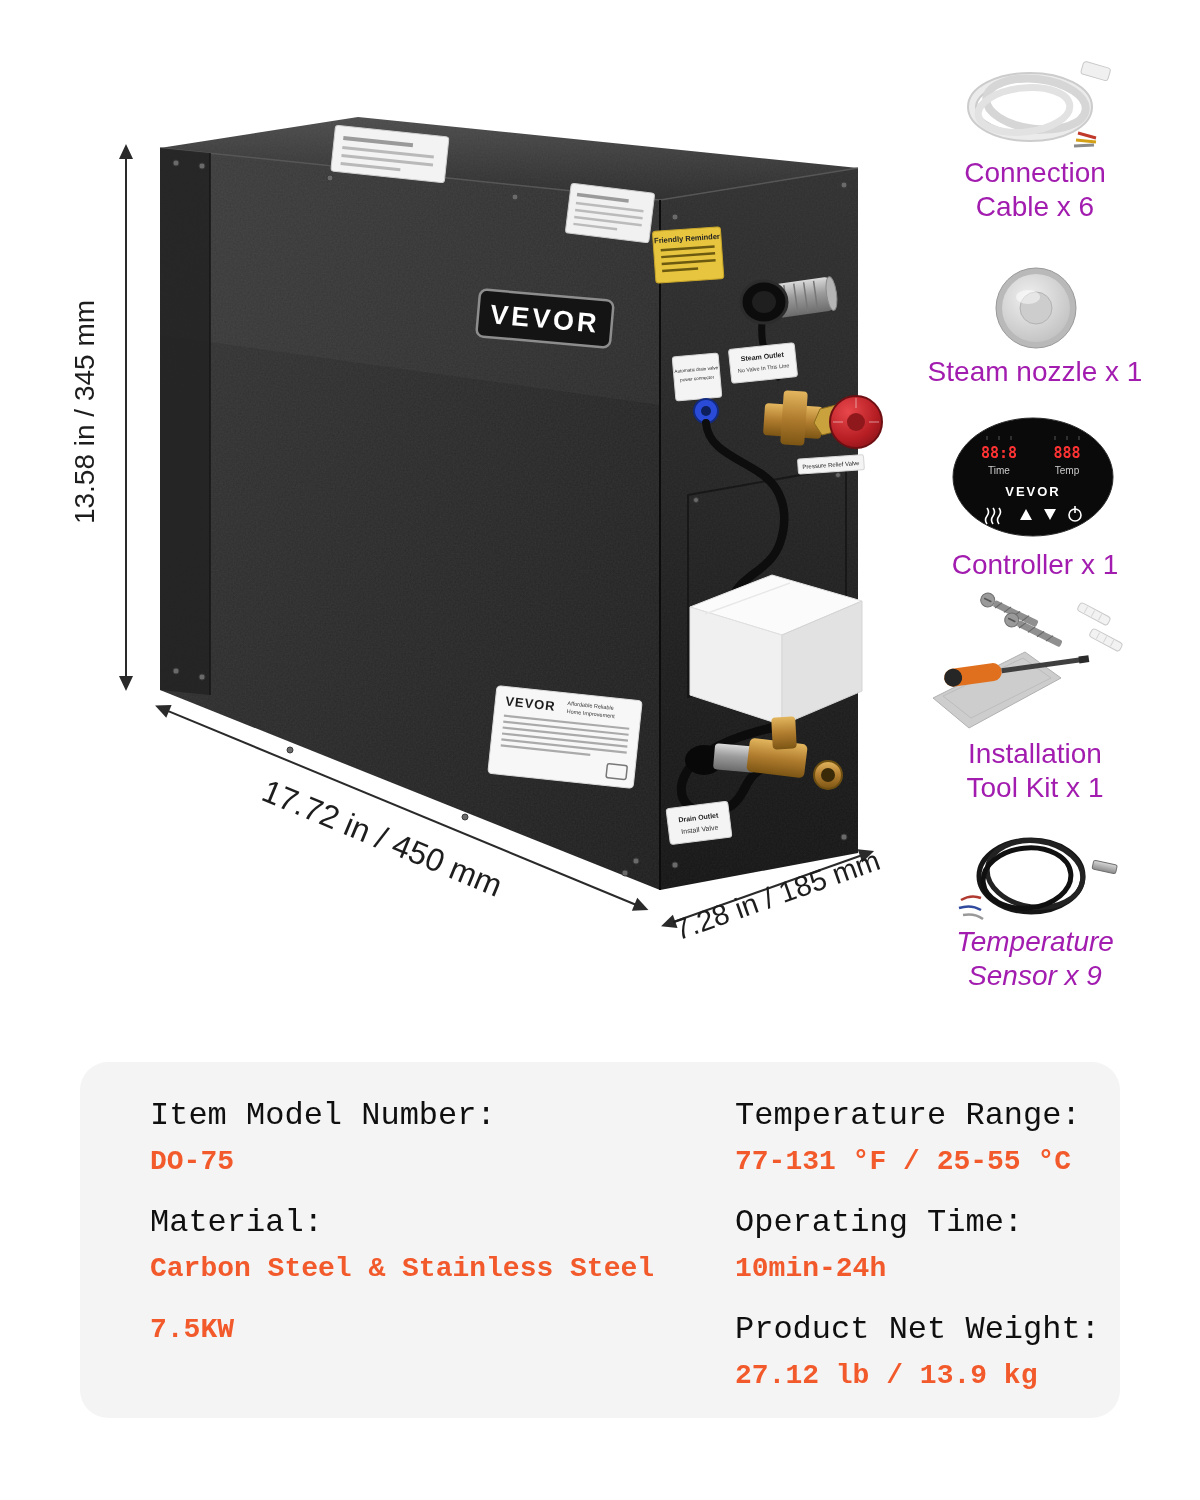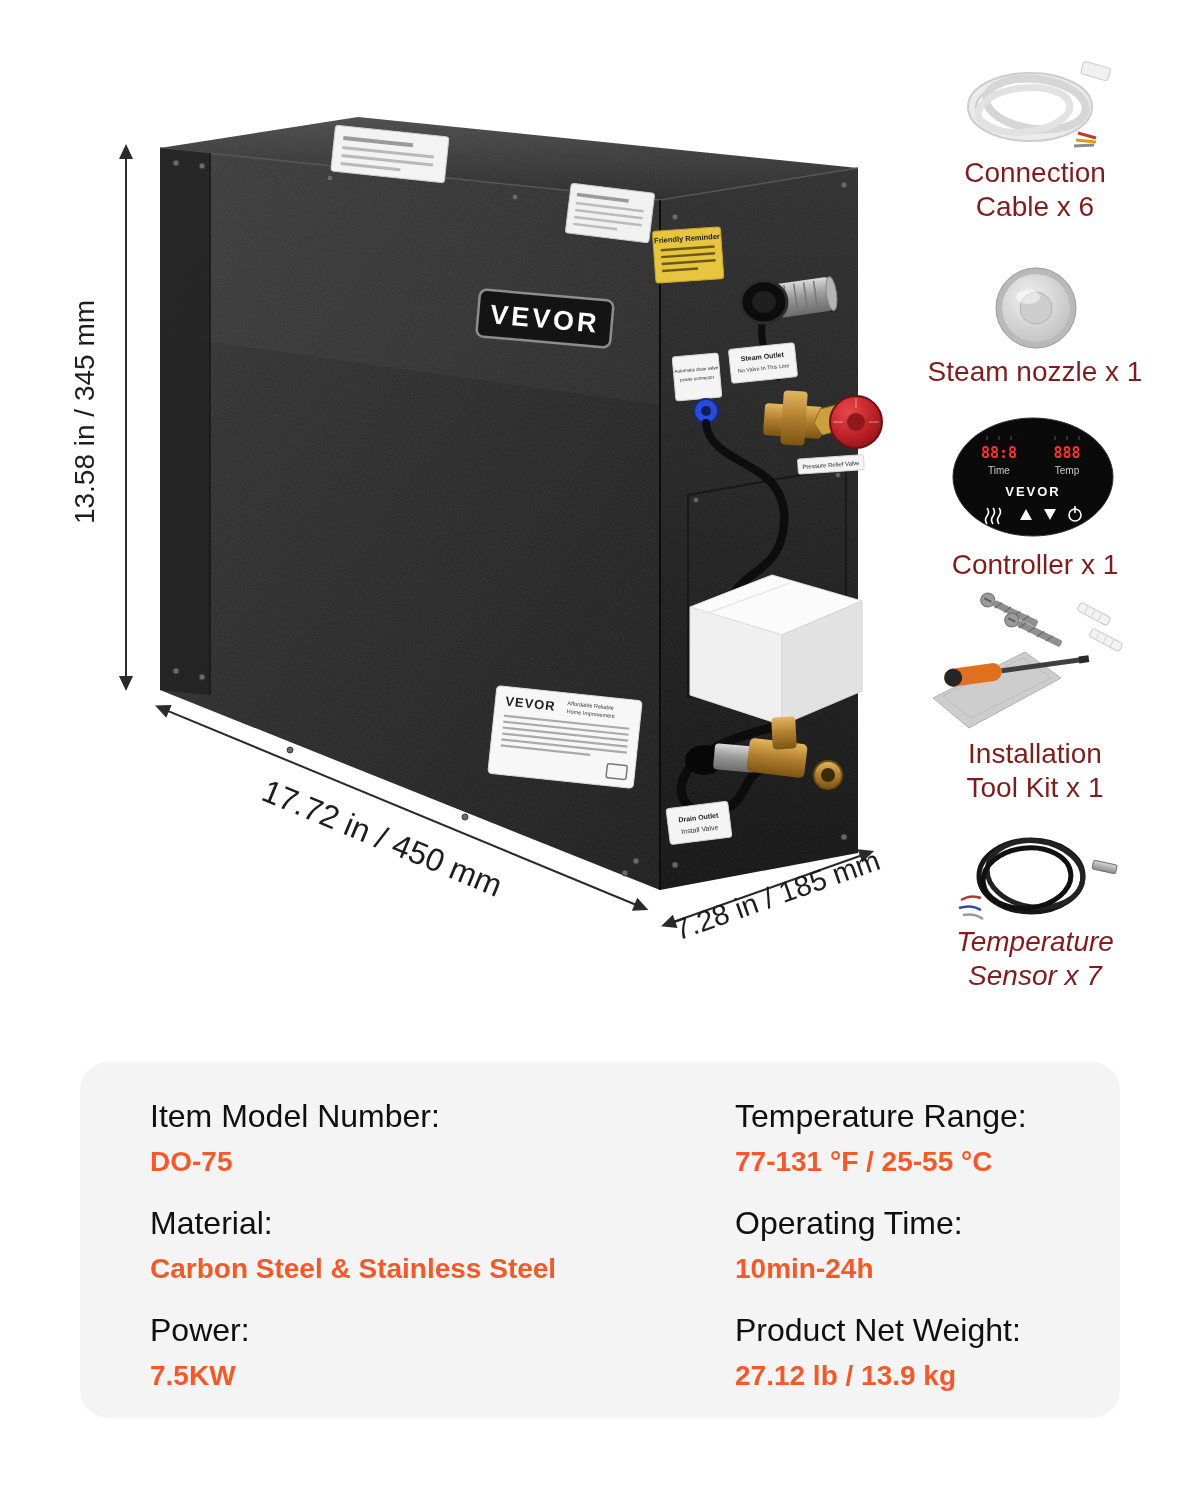--- a/index.html
+++ b/index.html
@@ -21,28 +21,28 @@
     border-top:7px solid transparent;border-bottom:7px solid transparent;border-left:15px solid #2a2a2a;}
   #width-dim{left:156px;top:706px;width:532px;transform:rotate(22.5deg);}
   #depth-dim{left:662px;top:926px;width:224px;transform:rotate(-19.5deg);}
   .dim-label{position:absolute;color:#1d1d1d;text-align:center;white-space:nowrap;}
   #height-label{width:330px;font-size:28px;left:-80px;top:396px;transform:rotate(-90deg);}
   #width-label{width:340px;font-size:32px;left:212px;top:820px;transform:rotate(22.5deg);}
   #depth-label{width:250px;font-size:29px;left:652px;top:879px;transform:rotate(-19.5deg);}
 
   
   .acc-fig{position:absolute;}
-  .acc-caption{position:absolute;width:240px;text-align:center;font-size:28px;line-height:34px;color:#7f1d1d;}
+  .acc-caption{position:absolute;width:240px;text-align:center;font-size:28px;line-height:34px;color:#a21caf;}
 
   
   .spec-panel{position:absolute;left:80px;top:1062px;width:1040px;height:356px;background:#f4f4f4;border-radius:28px;}
   .spec-col{position:absolute;top:34px;}
   .col1{left:70px;}
   .col2{left:655px;}
-  .spec-item{margin-bottom:21px;}
+  .spec-item{margin-bottom:21px;font-family:Liberation Mono, monospace;}
   .spec-label{font-size:32px;color:#0f0f0f;line-height:40px;}
   .spec-value{font-size:28px;font-weight:bold;color:#F2592B;line-height:40px;margin-top:6px;}
 </style>
 </head>
 <body>
 
 <div id="stage">
 
   <svg width="770" height="860" viewBox="0 0 770 860" style="position:absolute;left:130px;top:105px;">
     <defs>
@@ -377,35 +377,34 @@
     <ellipse cx="88" cy="52" rx="52" ry="36" fill="none" stroke="#161616" stroke-width="5"></ellipse>
     <ellipse cx="92" cy="50" rx="48" ry="33" fill="none" stroke="#222222" stroke-width="5" transform="rotate(8 92 50)"></ellipse>
     <ellipse cx="84" cy="54" rx="44" ry="30" fill="none" stroke="#101010" stroke-width="5" transform="rotate(-6 84 54)"></ellipse>
     <rect x="150" y="36" width="24" height="9" rx="2" fill="url(#gSilver2)" stroke="#707070" transform="rotate(12 150 40)"></rect>
     <path d="M18,76 q10,-6 20,-2" stroke="#b03a30" stroke-width="2.5" fill="none"></path>
     <path d="M16,84 q12,-4 22,2" stroke="#2f4a9e" stroke-width="2.5" fill="none"></path>
     <path d="M20,91 q12,-2 20,4" stroke="#999999" stroke-width="2.5" fill="none"></path>
   </svg>
   <div class="acc-caption" style="left:915px;top:925px;font-style:italic;">
     <div>Temperature</div>
-    <div>Sensor x 7</div>
+    <div>Sensor x 9</div>
   </div>
 
   <div class="spec-panel">
     <div class="spec-col col1">
       <div class="spec-item">
         <div class="spec-label">Item Model Number:</div>
         <div class="spec-value">DO-75</div>
       </div>
       <div class="spec-item">
         <div class="spec-label">Material:</div>
         <div class="spec-value">Carbon Steel &amp; Stainless Steel</div>
       </div>
       <div class="spec-item">
-        <div class="spec-label">Power:</div>
         <div class="spec-value">7.5KW</div>
       </div>
     </div>
     <div class="spec-col col2">
       <div class="spec-item">
         <div class="spec-label">Temperature Range:</div>
         <div class="spec-value">77-131 °F / 25-55 °C</div>
       </div>
       <div class="spec-item">
         <div class="spec-label">Operating Time:</div>

